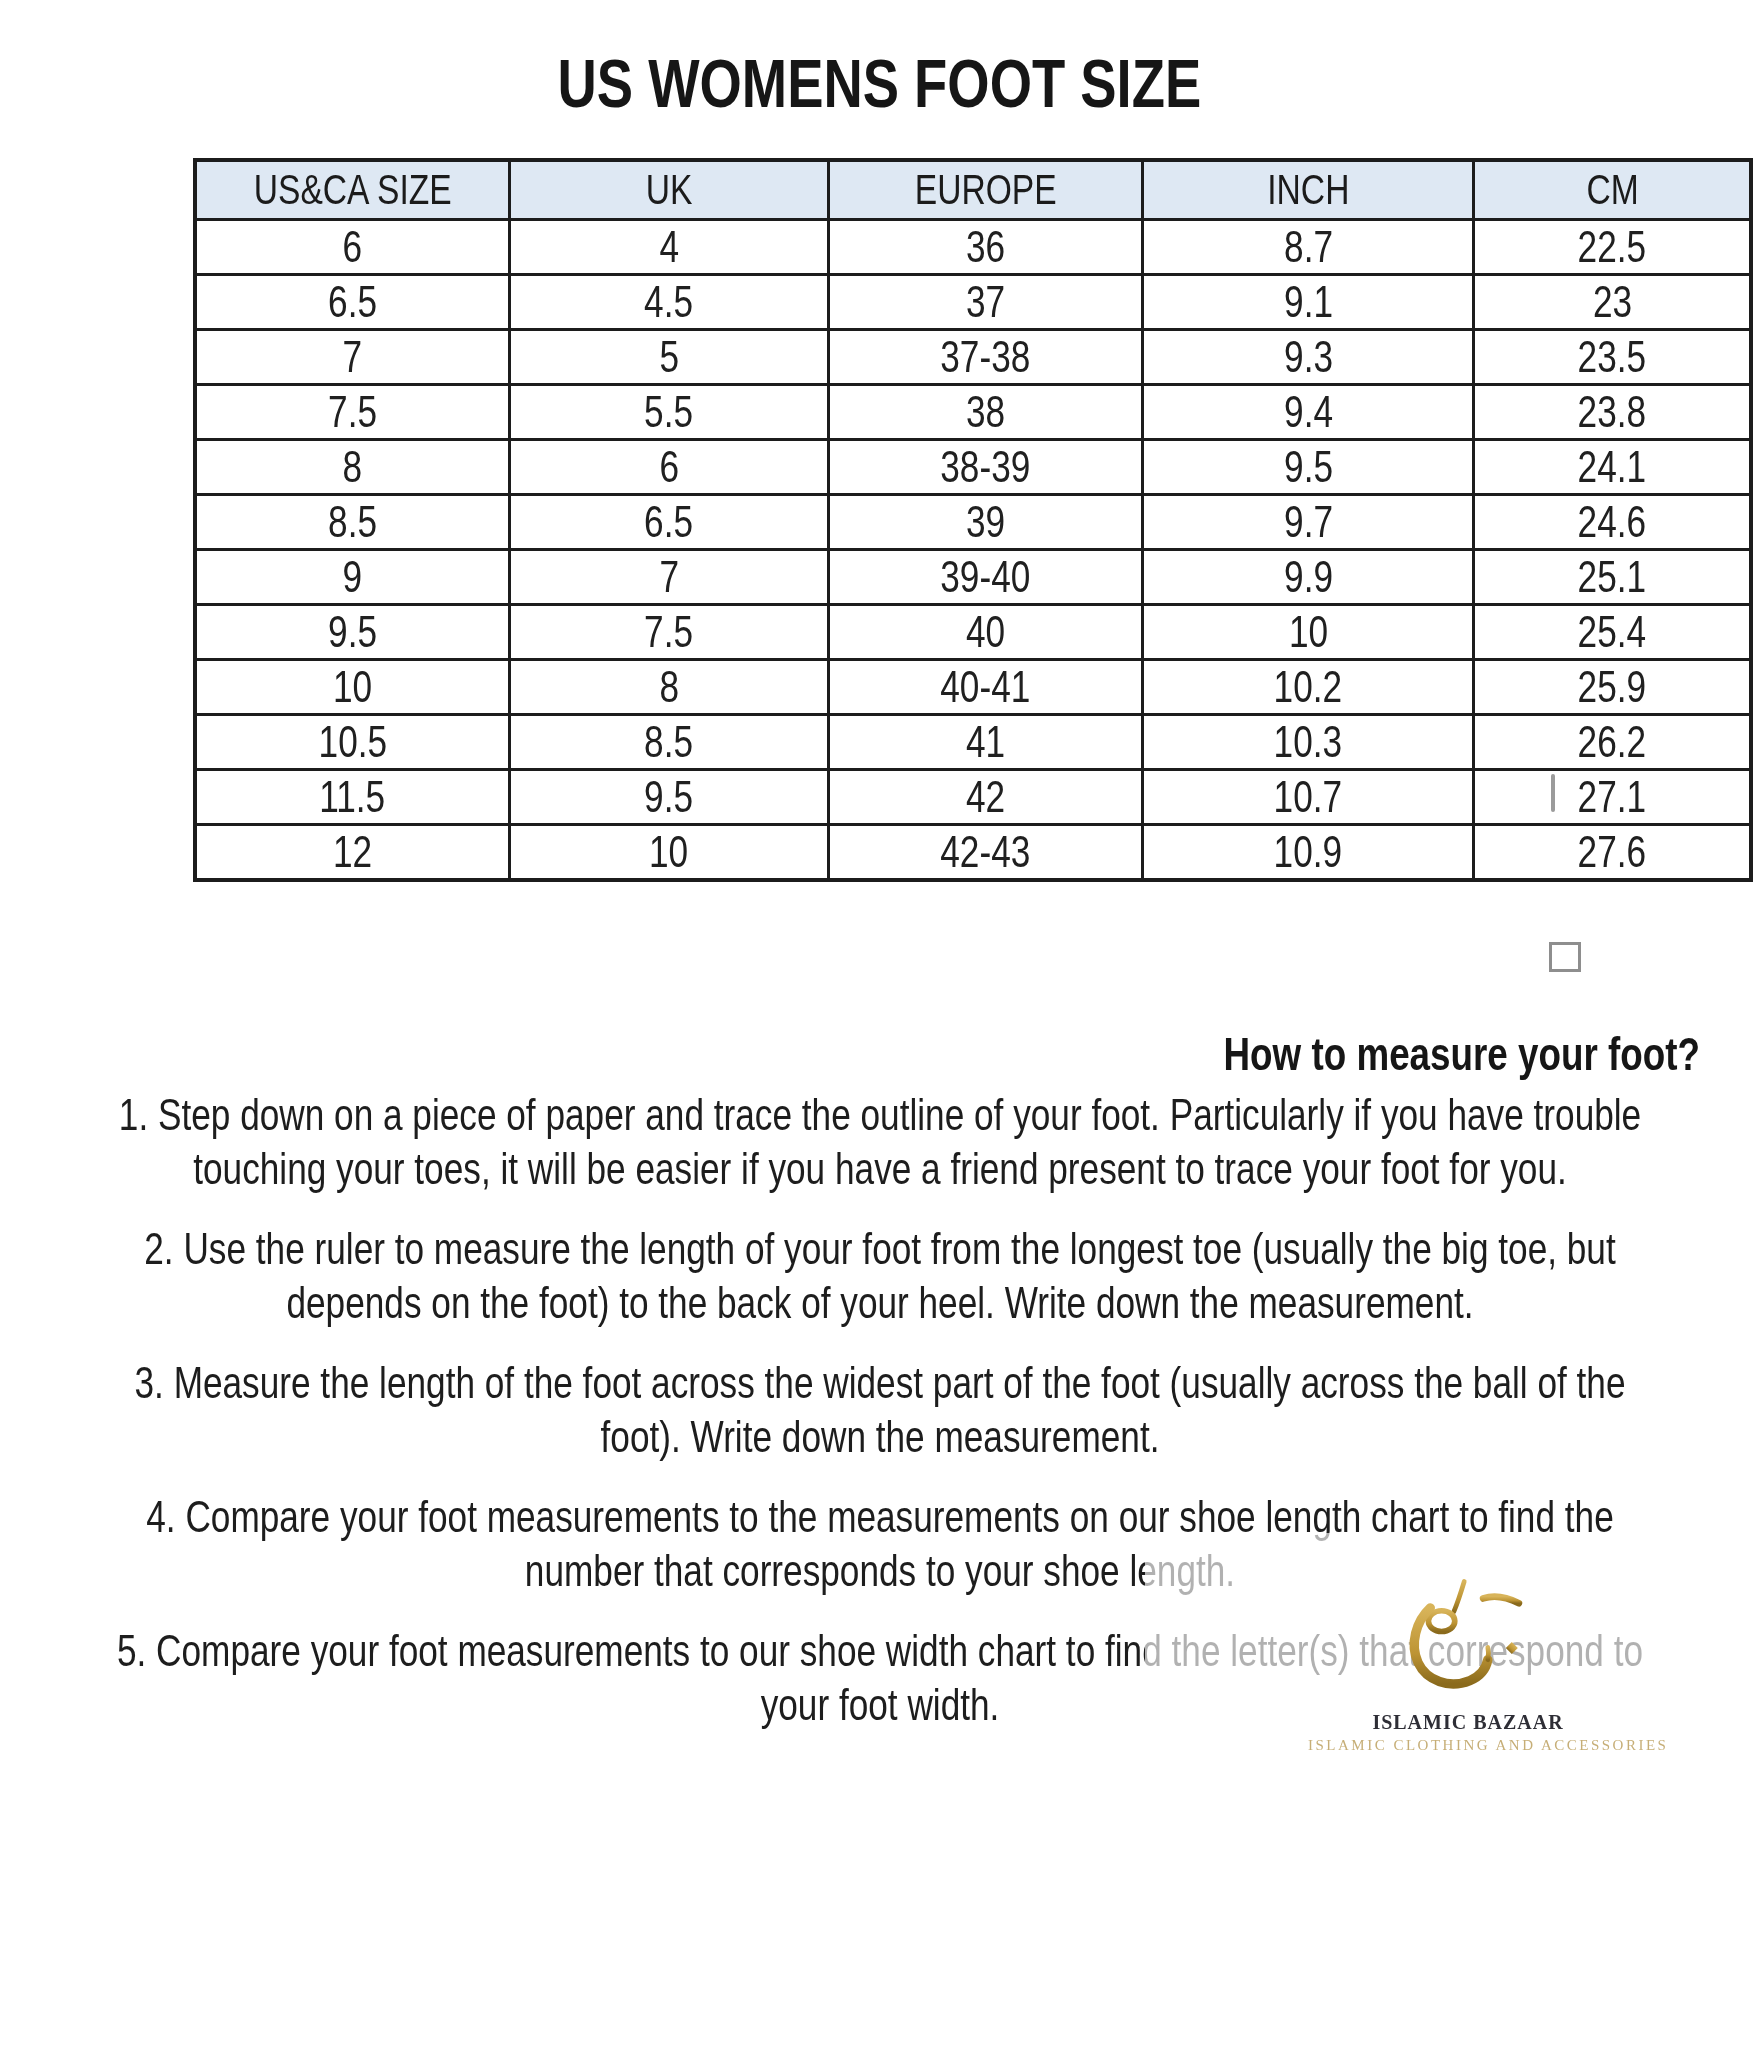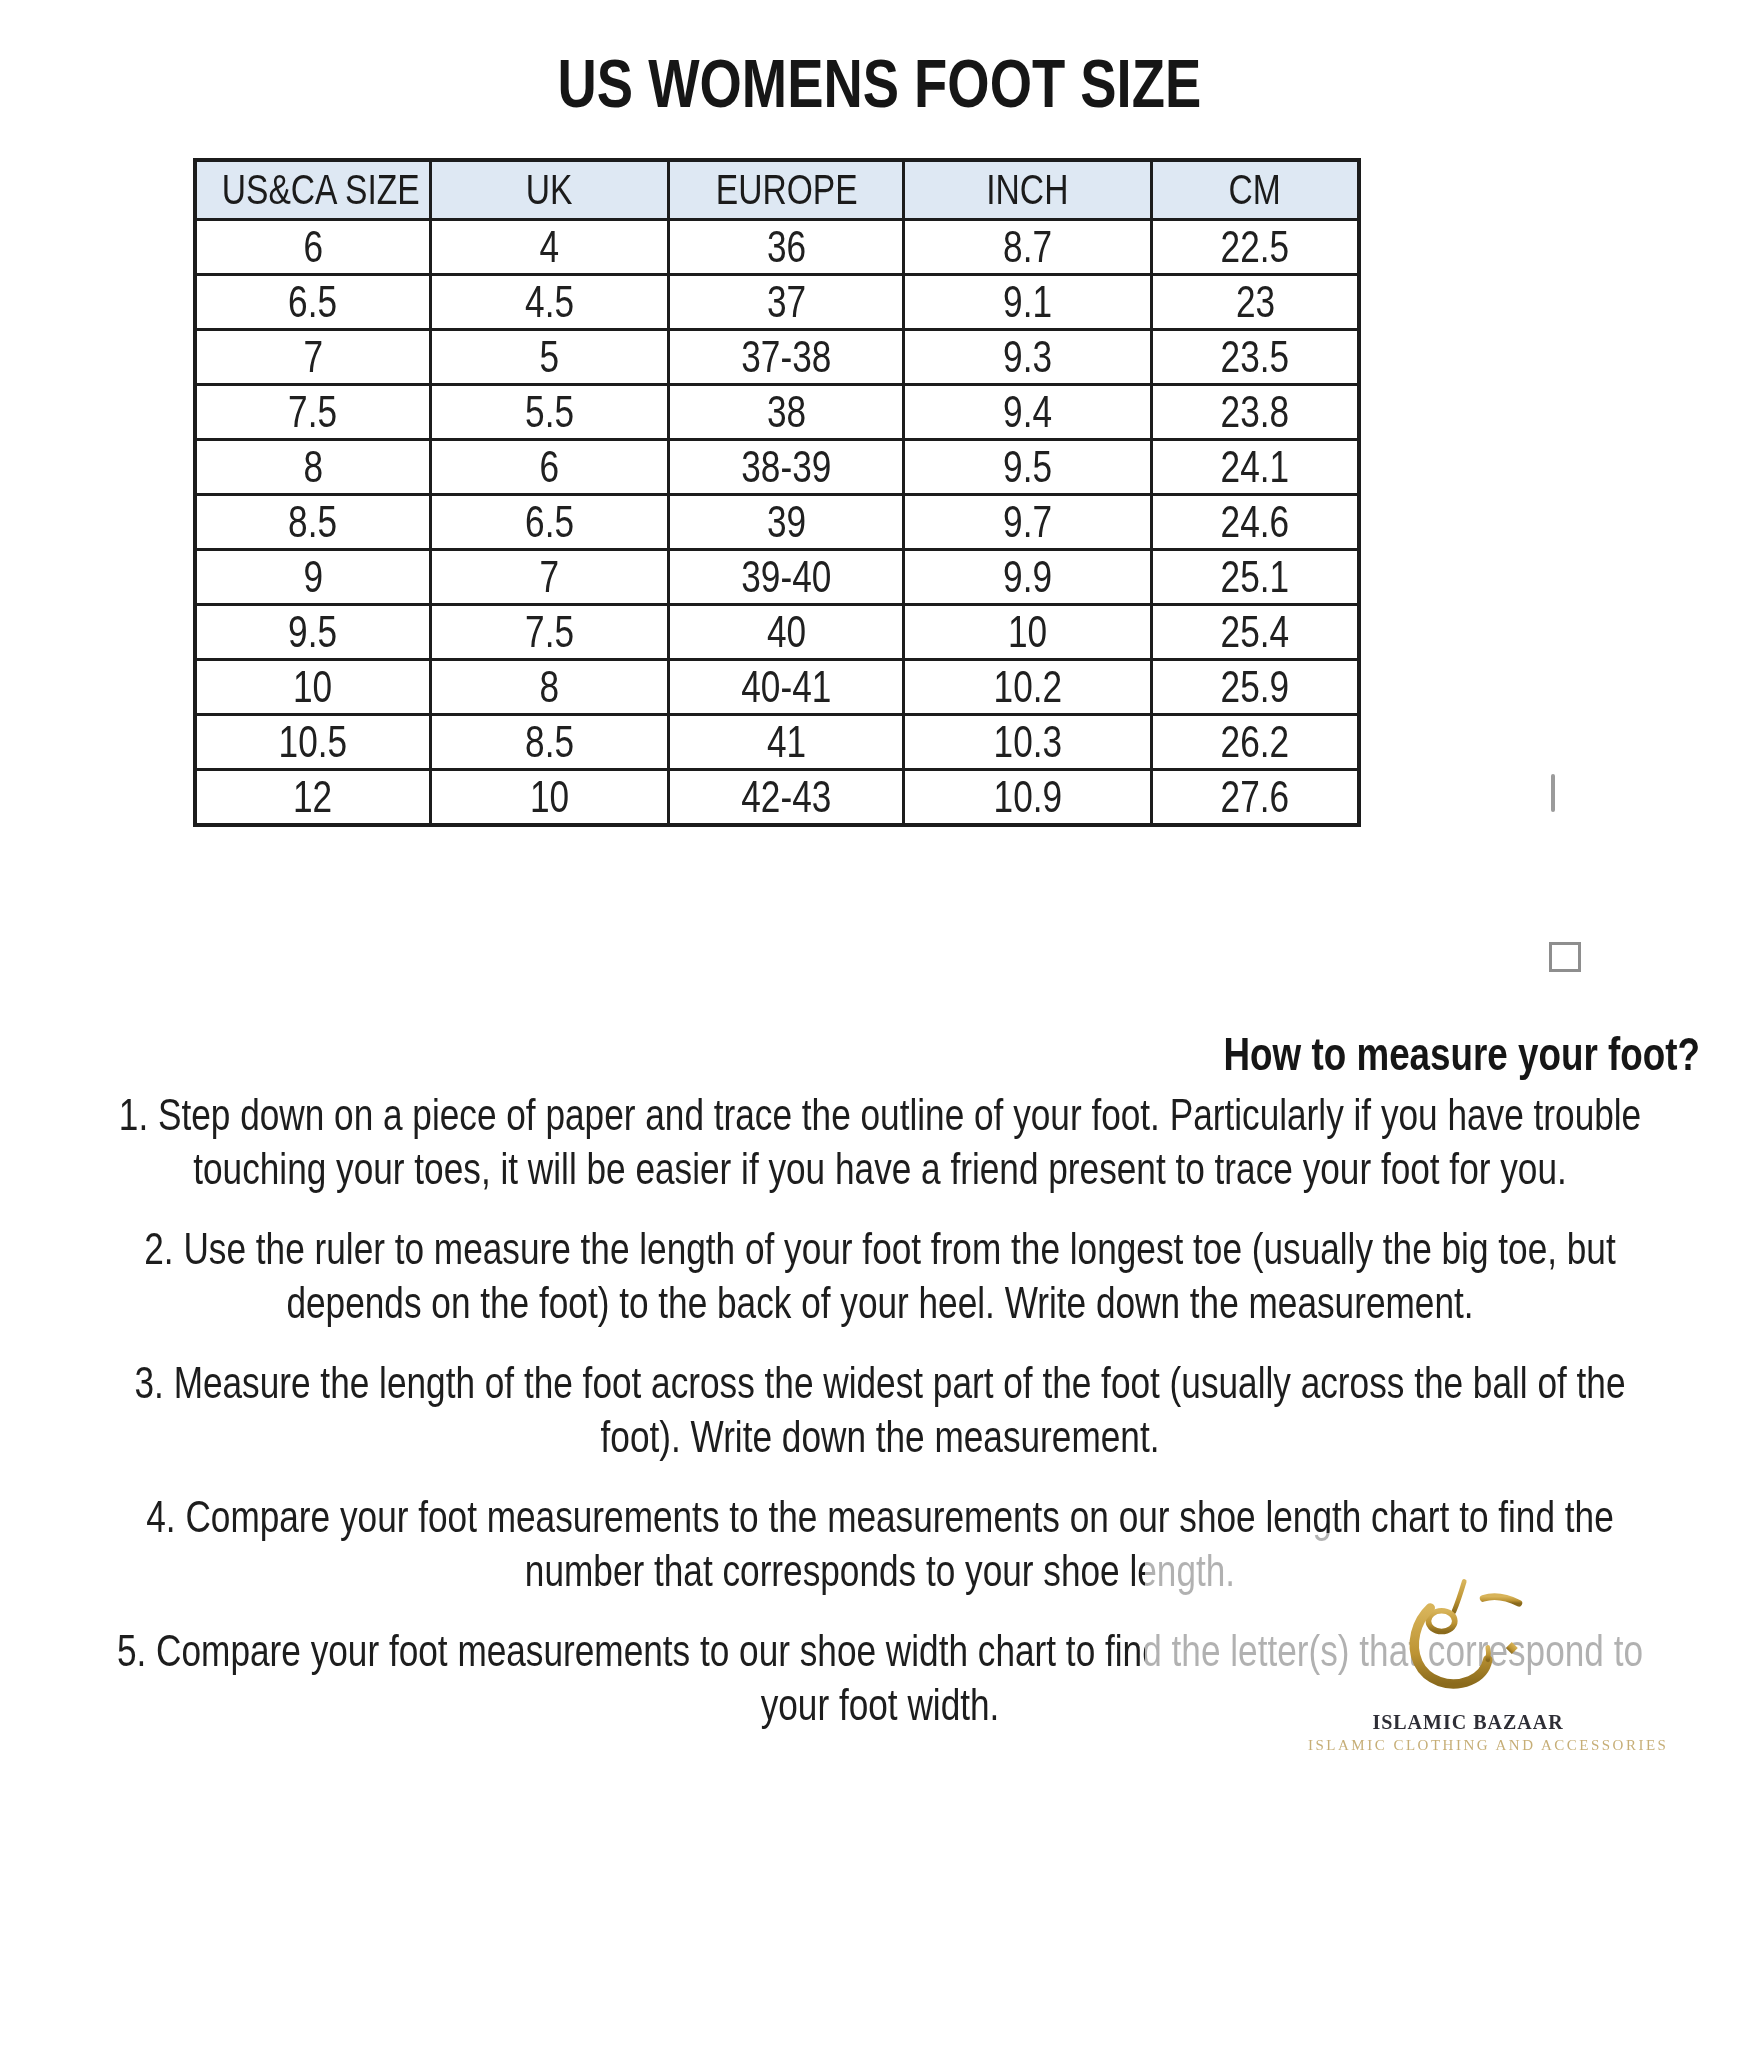--- a/index.html
+++ b/index.html
@@ -15,21 +15,21 @@
 
   
   .title{
     position:absolute;top:48px;left:0;width:1759px;text-align:center;
     font-size:68px;font-weight:bold;letter-spacing:0px;color:#161616;line-height:70px;
   }
 
   
   .size-table-wrap{position:absolute;left:193px;top:158px;width:1352px;}
   table.size-table{
-    width:1168px;border-collapse:collapse;table-layout:fixed;
+    width:1560px;border-collapse:collapse;table-layout:fixed;
     border:4px solid #1c1c1c;
   }
   table.size-table th, table.size-table td{
     border:3px solid #1c1c1c;text-align:center;vertical-align:middle;
     padding:0;overflow:hidden;
   }
   table.size-table th{
     background:#dee8f3;height:56px;font-size:42px;font-weight:normal;color:#1b1b1b;
   }
   table.size-table td{
@@ -167,20 +167,27 @@
             <td><span class="cx">40-41</span></td>
             <td><span class="cx">10.2</span></td>
             <td><span class="cx">25.9</span></td>
           </tr>
           <tr>
             <td><span class="cx">10.5</span></td>
             <td><span class="cx">8.5</span></td>
             <td><span class="cx">41</span></td>
             <td><span class="cx">10.3</span></td>
             <td><span class="cx">26.2</span></td>
+          </tr>
+          <tr>
+            <td><span class="cx">11.5</span></td>
+            <td><span class="cx">9.5</span></td>
+            <td><span class="cx">42</span></td>
+            <td><span class="cx">10.7</span></td>
+            <td><span class="cx">27.1</span></td>
           </tr>
           <tr>
             <td><span class="cx">12</span></td>
             <td><span class="cx">10</span></td>
             <td><span class="cx">42-43</span></td>
             <td><span class="cx">10.9</span></td>
             <td><span class="cx">27.6</span></td>
           </tr>
         </tbody>
     </table>

